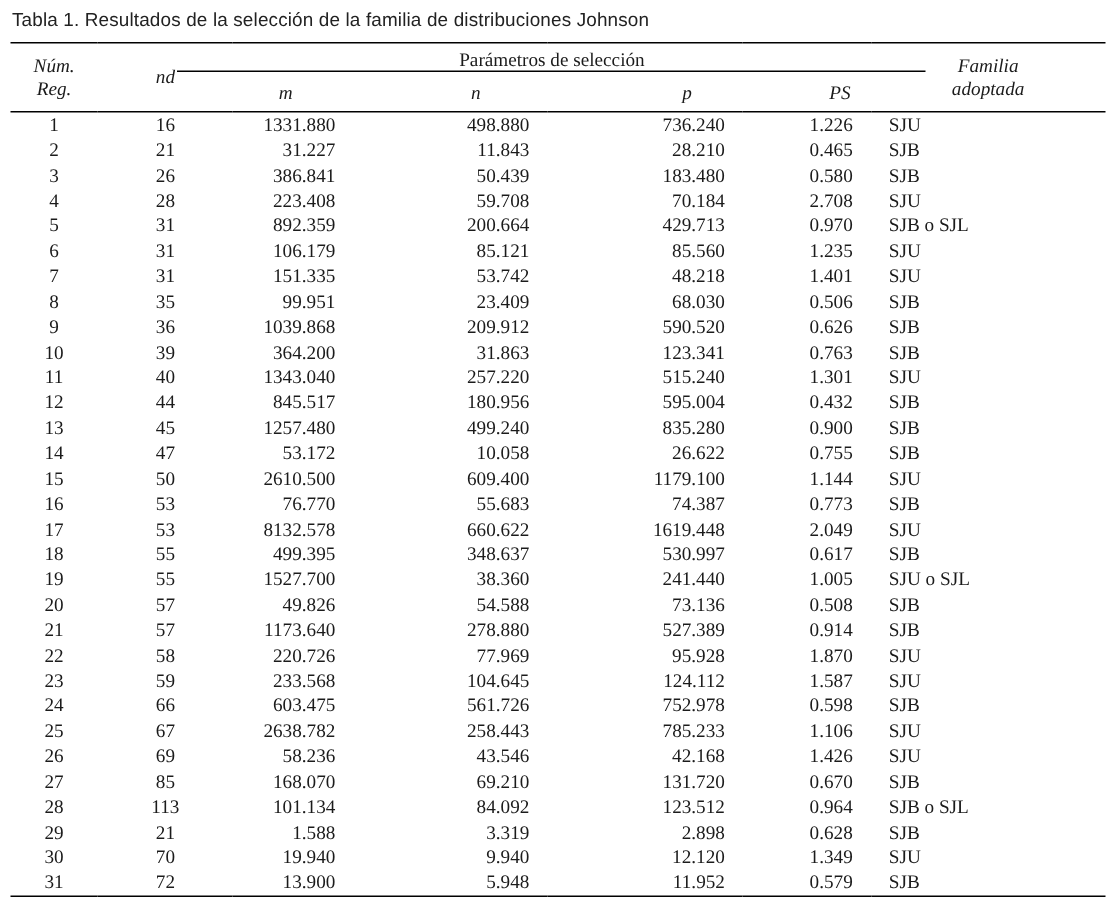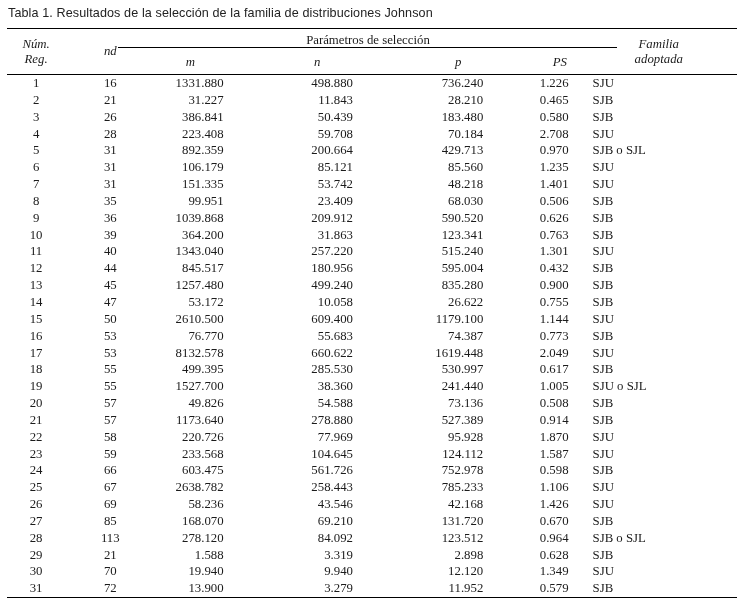--- a/index.html
+++ b/index.html
@@ -273,21 +273,21 @@
           <td class="cell-num">8132.578</td>
           <td class="cell-num">660.622</td>
           <td class="cell-num">1619.448</td>
           <td class="cell-num">2.049</td>
           <td class="cell-fam">SJU</td>
         </tr>
         <tr>
           <td class="cell-center">18</td>
           <td class="cell-center">55</td>
           <td class="cell-num">499.395</td>
-          <td class="cell-num">285.530</td>
+          <td class="cell-num">348.637</td>
           <td class="cell-num">530.997</td>
           <td class="cell-num">0.617</td>
           <td class="cell-fam">SJB</td>
         </tr>
         <tr>
           <td class="cell-center">19</td>
           <td class="cell-center">55</td>
           <td class="cell-num">1527.700</td>
           <td class="cell-num">38.360</td>
           <td class="cell-num">241.440</td>
@@ -362,21 +362,21 @@
           <td class="cell-center">85</td>
           <td class="cell-num">168.070</td>
           <td class="cell-num">69.210</td>
           <td class="cell-num">131.720</td>
           <td class="cell-num">0.670</td>
           <td class="cell-fam">SJB</td>
         </tr>
         <tr>
           <td class="cell-center">28</td>
           <td class="cell-center">113</td>
-          <td class="cell-num">278.120</td>
+          <td class="cell-num">101.134</td>
           <td class="cell-num">84.092</td>
           <td class="cell-num">123.512</td>
           <td class="cell-num">0.964</td>
           <td class="cell-fam">SJB o SJL</td>
         </tr>
         <tr>
           <td class="cell-center">29</td>
           <td class="cell-center">21</td>
           <td class="cell-num">1.588</td>
           <td class="cell-num">3.319</td>
@@ -390,21 +390,21 @@
           <td class="cell-num">19.940</td>
           <td class="cell-num">9.940</td>
           <td class="cell-num">12.120</td>
           <td class="cell-num">1.349</td>
           <td class="cell-fam">SJU</td>
         </tr>
         <tr>
           <td class="cell-center">31</td>
           <td class="cell-center">72</td>
           <td class="cell-num">13.900</td>
-          <td class="cell-num">3.279</td>
+          <td class="cell-num">5.948</td>
           <td class="cell-num">11.952</td>
           <td class="cell-num">0.579</td>
           <td class="cell-fam">SJB</td>
         </tr>
       </tbody>
   </table>
 
   <div class="params-rule"></div>
 
 </div>

